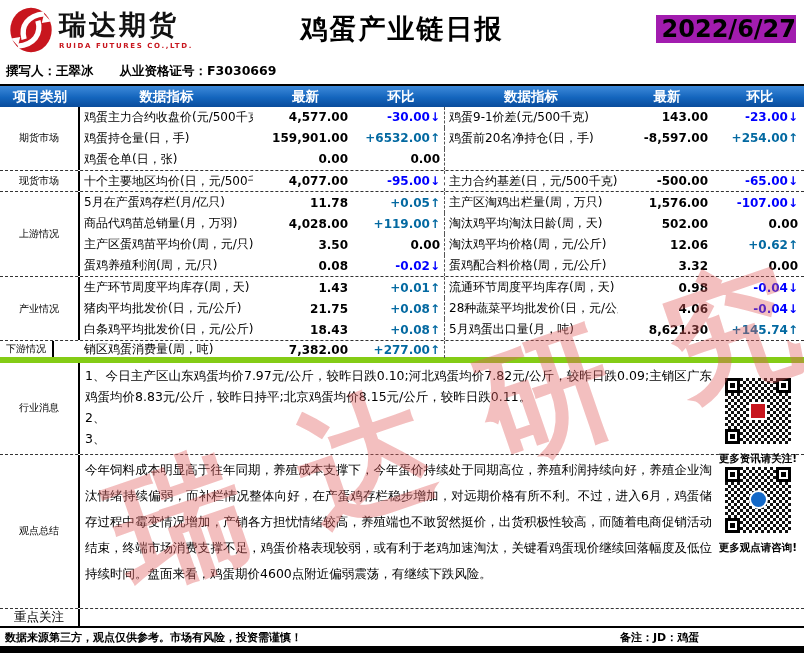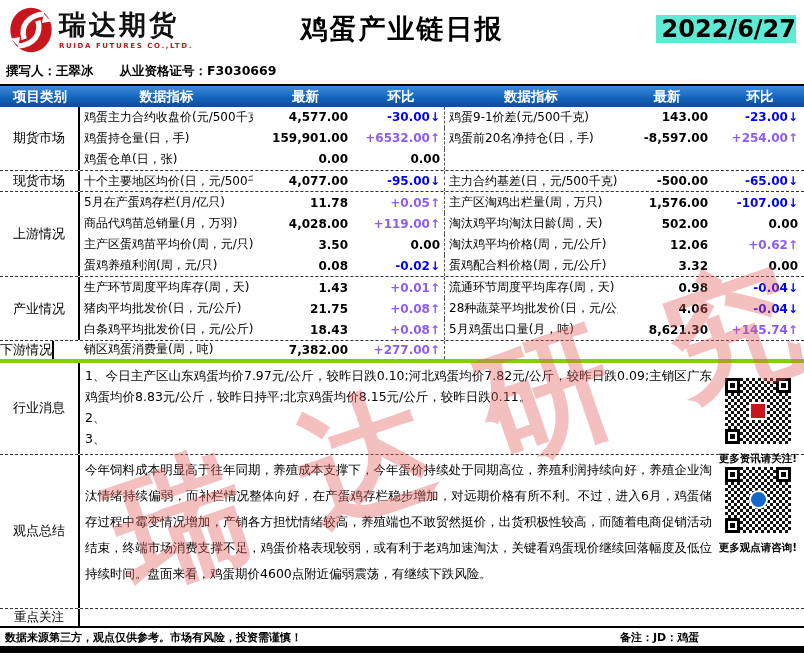--- a/index.html
+++ b/index.html
@@ -7,46 +7,46 @@
   body { font-family:"DejaVu Sans","Liberation Sans",sans-serif; }
   .page { position:relative; width:804px; height:656px; background:#fff; overflow:hidden; margin:0 auto; }
 
   
   .hdr { height:58px; display:flex; align-items:center; position:relative; padding:0 8px; }
   .brand { display:flex; align-items:flex-start; gap:5px; width:260px; }
   .brand svg { width:46px; height:48px; margin-top:2px; }
   .brand-cn { font-size:27px; font-weight:bold; color:#111; letter-spacing:3px; line-height:30px; margin-top:6px;}
   .brand-en { font-size:7px; color:#c8161e; letter-spacing:1.6px; font-weight:bold; margin-top:2px;}
   .title { position:absolute; left:0; right:0; text-align:center; font-size:27px; font-weight:bold; color:#000; letter-spacing:2px; }
-  .date { margin-left:auto; font-size:24px; font-weight:bold; color:#000; z-index:2; background:#5eead4; padding-left:6px;}
+  .date { margin-left:auto; font-size:24px; font-weight:bold; color:#000; z-index:2; background:#a21caf; padding-left:6px;}
 
   .author { height:26px; display:flex; align-items:flex-end; gap:26px; padding:0 0 4px 6px; font-size:12.5px; font-weight:bold; color:#000; }
 
   
   .thead { display:flex; height:23px; border-top:2px solid #000;
            background:linear-gradient(180deg,#3e8ada 0%,#1465bd 55%,#0a4c9c 100%);
            color:#fff; font-weight:bold; font-size:13.5px; }
   .thead > div { display:flex; align-items:center; justify-content:center; }
   .hc0{width:80px;} .hc1{width:173px;} .hc2{width:105px;} .hc3{width:86px;}
   .hc4{width:174px;} .hc5{width:98px;} .hc6{width:88px;}
 
   
   .section { display:flex; border-bottom:1px dashed #333; }
-  .section.solid-b { border-bottom:4px solid #84cc16;gap:26px; }
+  .section.solid-b { border-bottom:6px solid #84cc16;gap:26px; }
   .sec-cat { width:80px; border-right:2px solid #000; display:flex; align-items:center; justify-content:center;
-             font-size:13px; color:#000; text-align:center; }
+             font-size:10px; color:#000; text-align:center; }
   .sec-rows { flex:1; display:flex; flex-direction:column; }
   .row { flex:1; display:flex; align-items:center; font-size:12px; color:#000; }
   .c-ind-l { width:173px; padding-left:4px; white-space:nowrap; overflow:hidden; }
   .c-val-l { width:105px; text-align:right; padding-right:10px; font-weight:bold; }
   .c-chg-l { width:86px;  text-align:right; padding-right:4px; font-weight:bold; }
   .c-ind-r { width:174px; padding-left:4px; border-left:1px dashed #555; align-self:stretch; display:flex; align-items:center; white-space:nowrap; overflow:hidden; }
   .c-val-r { width:98px;  text-align:right; padding-right:8px; font-weight:bold; }
   .c-chg-r { width:88px;  text-align:right; padding-right:6px; font-weight:bold; }
-  .up   { color:#8b5cf6; }
+  .up   { color:#0369a1; }
   .down { color:#0000ff; }
   .flat { color:#000; }
 
   
   .txt-sec { display:flex; border-bottom:1px dashed #333; }
   .txt-sec.solid-b { border-bottom:2px solid #000; }
   .txt-body { flex:1; position:relative; padding:2px 92px 2px 5px; font-size:12.5px; line-height:21px; color:#000; text-align:justify; }
   .news-line { min-height:21px; }
   .summary-text { line-height:26px; }
 

